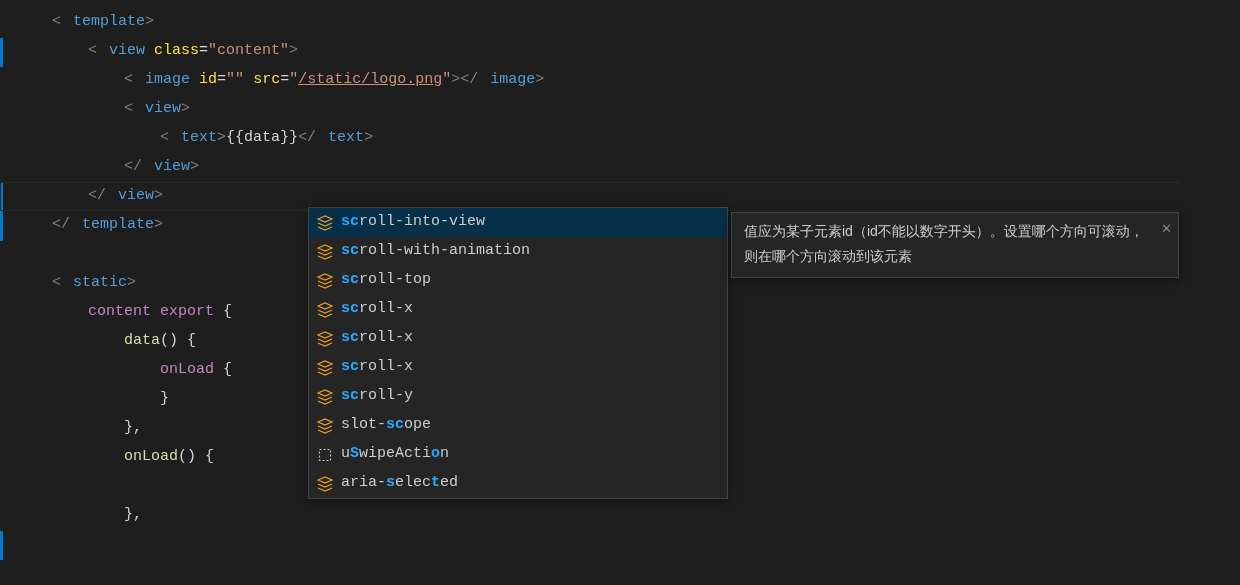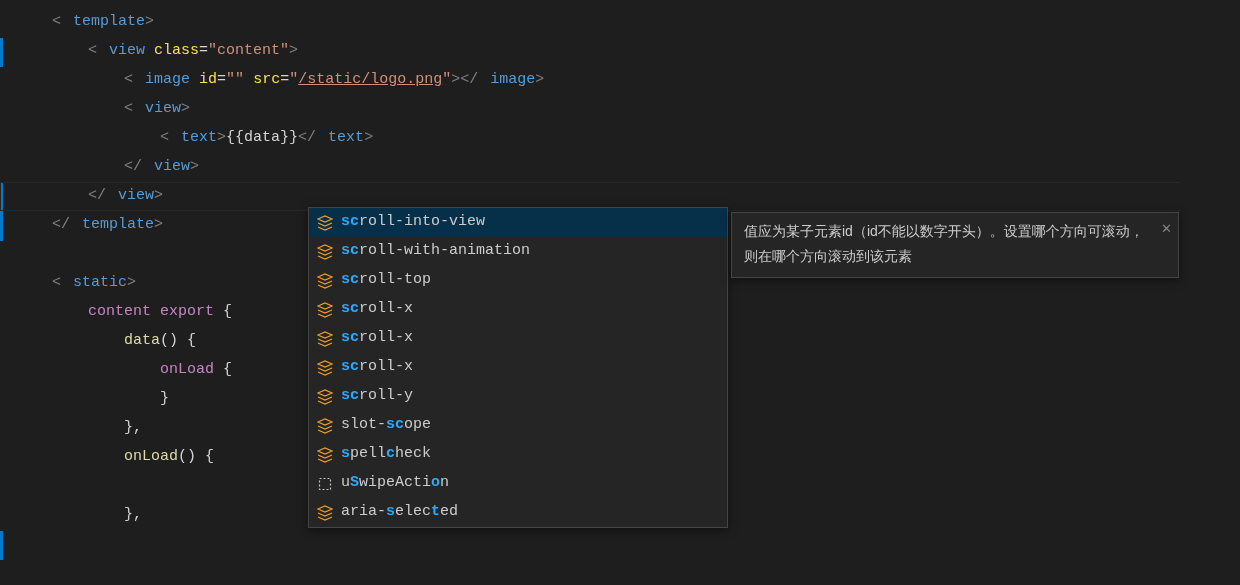--- a/index.html
+++ b/index.html
@@ -228,28 +228,20 @@
     </div>
     <div class="suggest-row">
       <span class="sicon">
         <svg viewBox="0 0 16 16" fill="none">
           <path d="M1 4l7-3 7 3-7 3-7-3zM1 8l7 3 7-3M1 12l7 3 7-3" stroke="currentColor" stroke-width="1.2"></path>
         </svg>
       </span>
       <span class="slabel">slot-<span class="hl">s</span><span class="hl">c</span>ope</span>
     </div>
     <div class="suggest-row">
-      <span class="sicon">
-        <svg viewBox="0 0 16 16" fill="none">
-          <path d="M1 4l7-3 7 3-7 3-7-3zM1 8l7 3 7-3M1 12l7 3 7-3" stroke="currentColor" stroke-width="1.2"></path>
-        </svg>
-      </span>
-      <span class="slabel"><span class="hl">s</span>pell<span class="hl">c</span>heck</span>
-    </div>
-    <div class="suggest-row">
       <span class="sicon snip">
         <svg viewBox="0 0 16 16" fill="none">
           <rect x="2.5" y="2.5" width="11" height="11" stroke="currentColor" stroke-width="1.2" stroke-dasharray="2 2"></rect>
         </svg>
       </span>
       <span class="slabel">u<span class="hl">S</span>wipeActi<span class="hl">o</span>n</span>
     </div>
     <div class="suggest-row">
       <span class="sicon">
         <svg viewBox="0 0 16 16" fill="none">

